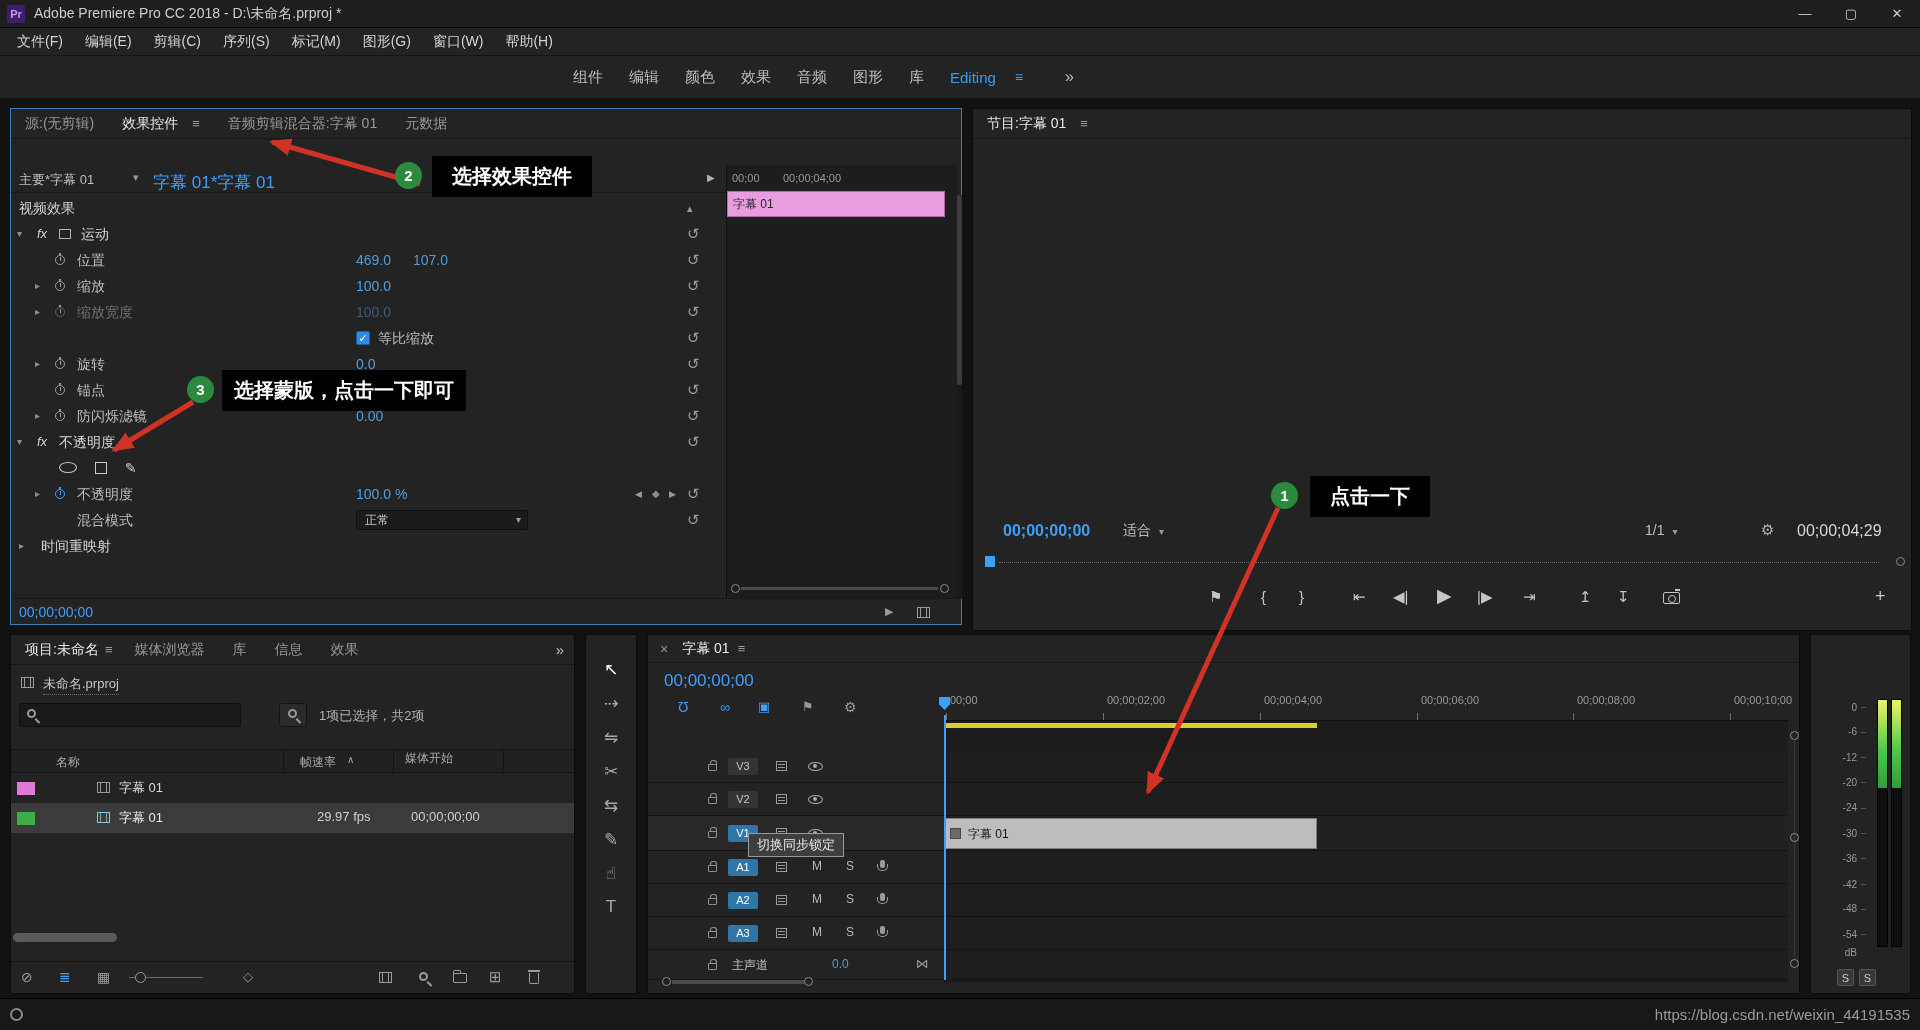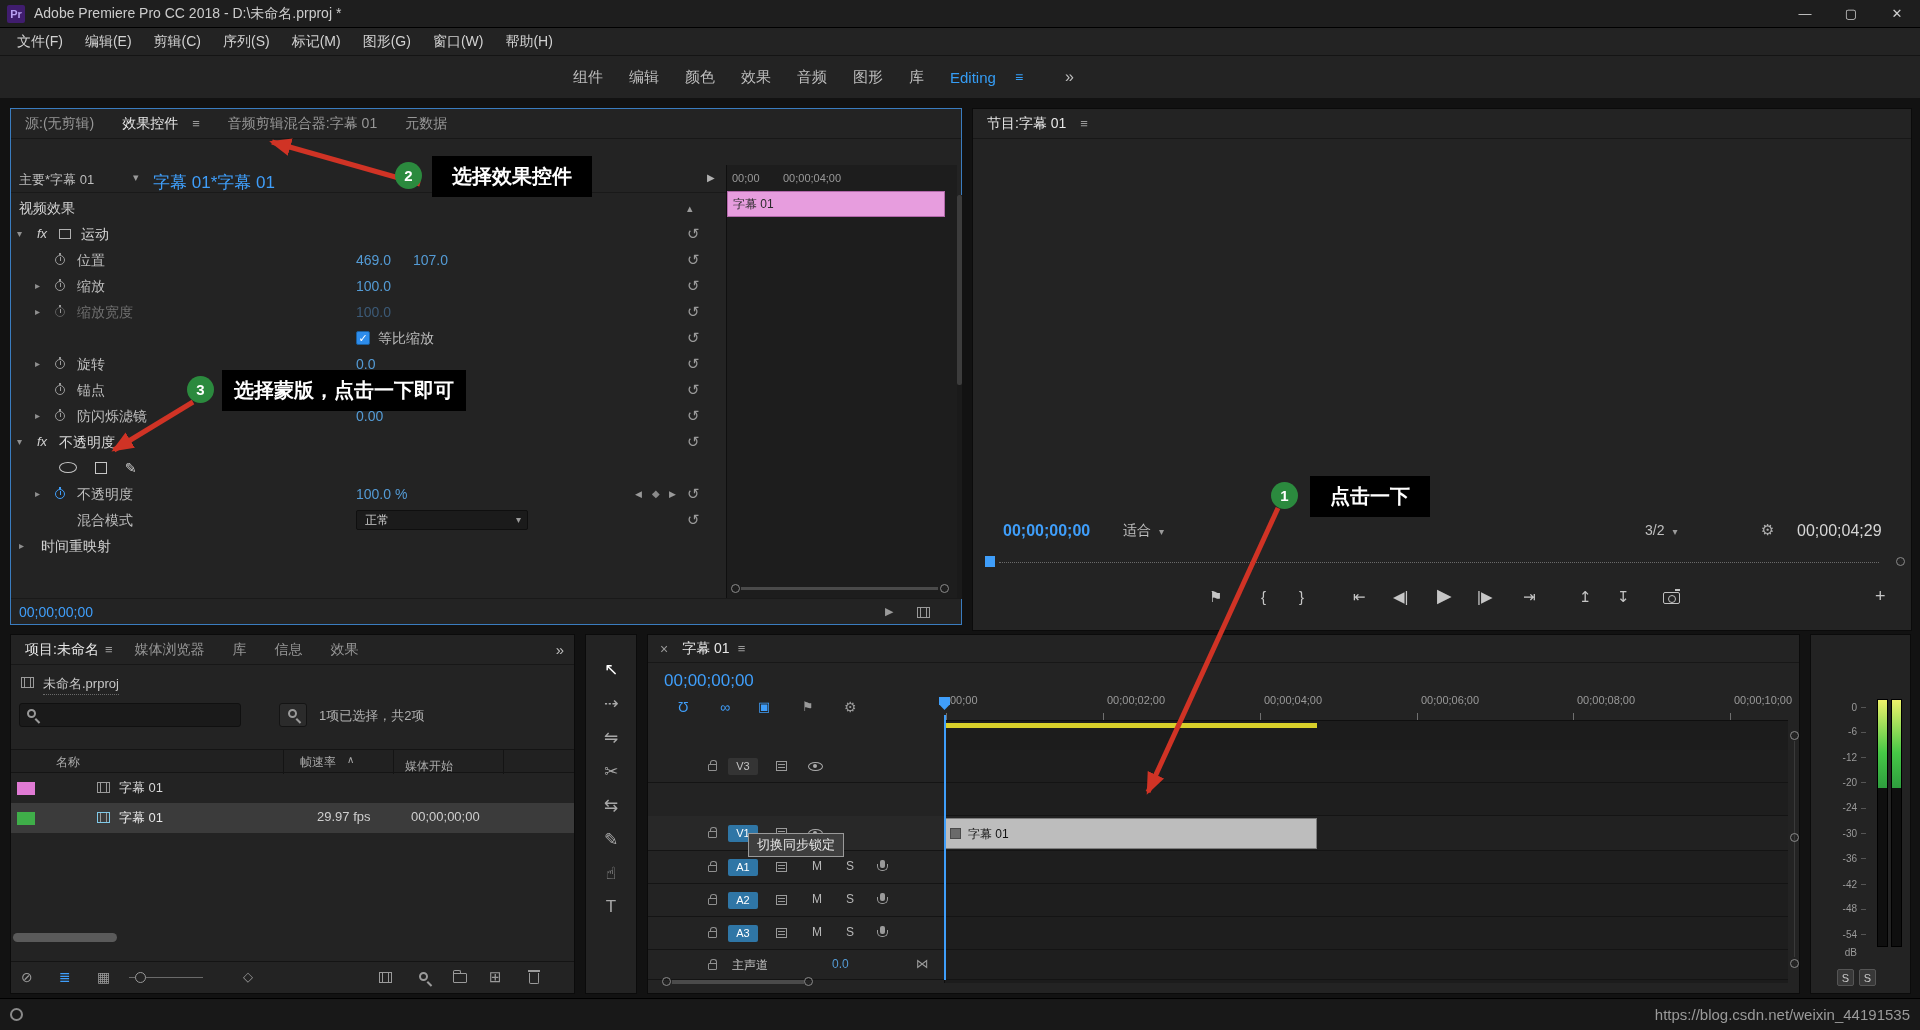--- a/index.html
+++ b/index.html
@@ -241,21 +241,21 @@
   <div class="tabsrow">
     <span class="tab active">节目:字幕 01</span>
     <span style="color:#9a9a9a;font-size:13px">≡</span>
   </div>
   <div class="abs" style="left:0;top:404px;width:938px;height:36px">
     <span class="tc" style="position:absolute;left:30px;top:9px;font-size:16px;color:#3f9efa;font-weight:bold">00;00;00;00</span>
     <span style="position:absolute;left:150px;top:9px;font-size:14px;color:#c0c0c0">
       <span>适合</span><span class="ddcaret">▾</span>
     </span>
     <span style="position:absolute;left:672px;top:9px;font-size:14px;color:#c0c0c0">
-      <span>3/2</span><span class="ddcaret">▾</span>
+      <span>1/1</span><span class="ddcaret">▾</span>
     </span>
     <span style="position:absolute;left:788px;top:8px;font-size:15px;color:#b0b0b0">⚙</span>
     <span class="tc" style="position:absolute;left:824px;top:9px;font-size:16px;color:#d6d6d6">00;00;04;29</span>
   </div>
   <div class="abs" style="left:0;top:444px;width:938px;height:18px">
     <span style="position:absolute;left:12px;top:3px;width:10px;height:11px;background:#3f9efa"></span>
     <span style="position:absolute;left:26px;top:9px;width:880px;border-top:1px dotted #6a6a6a"></span>
     <span class="circ" style="right:6px;top:4px"></span>
   </div>
   <div class="abs" style="left:0;top:468px;width:938px;height:46px">
@@ -294,21 +294,21 @@
     </span>
     <span style="position:absolute;left:268px;top:2px;width:28px;height:24px;background:#2b2b2b;border:1px solid #141414;border-radius:3px">
       <span class="i-mag" style="left:8px;top:5px"></span>
     </span>
     <span style="position:absolute;left:308px;top:6px;font-size:13px;color:#b0b0b0">1项已选择，共2项</span>
   </div>
   <div class="abs" style="left:0;top:114px;width:563px;height:24px;background:#212121;border-top:1px solid #141414;border-bottom:1px solid #141414">
     <span style="position:absolute;left:45px;top:4px;font-size:12px;color:#aaa">名称</span>
     <span style="position:absolute;left:289px;top:4px;font-size:12px;color:#aaa">帧速率</span>
     <span style="position:absolute;left:336px;top:4px;font-size:10px;color:#aaa">∧</span>
-    <span style="position:absolute;left:394px;top:8px;font-size:12px;color:#aaa">媒体开始</span>
+    <span style="position:absolute;left:394px;top:0;font-size:12px;color:#aaa">媒体开始</span>
     <span style="position:absolute;left:272px;top:0;width:1px;height:24px;background:#141414"></span>
     <span style="position:absolute;left:382px;top:0;width:1px;height:24px;background:#141414"></span>
     <span style="position:absolute;left:492px;top:0;width:1px;height:24px;background:#141414"></span>
   </div>
   <div class="abs" style="left:0;top:138px;width:563px;height:30px">
     <span style="position:absolute;left:6px;top:9px;width:18px;height:13px;background:#e07ad4"></span>
     <span class="i-film" style="left:86px;top:9px"></span>
     <span style="position:absolute;left:108px;top:6px;font-size:13px;color:#d8d8d8">字幕 01</span>
   </div>
   <div class="abs" style="left:0;top:168px;width:563px;height:30px;background:#3b3b3b">
@@ -382,20 +382,26 @@
   <div style="position:absolute;left:296px;top:88px;width:373px;height:5px;background:#d8cf2a;z-index:4"></div>
 
   <div class="throw" style="top:115px;height:33px">
     <span class="i-lock" style="left:60px;top:14px"></span>
     <span class="tname" style="left:80px;top:8px">V3</span>
     <span class="i-sync" style="left:128px;top:11px"></span>
     <span class="i-eye" style="left:160px;top:12px"></span>
   </div>
   <div class="lane" style="top:115px;height:33px"></div>
 
+  <div class="throw" style="top:148px;height:33px">
+    <span class="i-lock" style="left:60px;top:14px"></span>
+    <span class="tname" style="left:80px;top:8px">V2</span>
+    <span class="i-sync" style="left:128px;top:11px"></span>
+    <span class="i-eye" style="left:160px;top:12px"></span>
+  </div>
   <div class="lane" style="top:148px;height:33px"></div>
 
   <div class="throw" style="top:181px;height:35px;background:#282828">
     <span class="i-lock" style="left:60px;top:15px"></span>
     <span class="tname target" style="left:80px;top:9px">V1</span>
     <span class="i-sync" style="left:128px;top:12px"></span>
     <span class="i-eye" style="left:160px;top:13px"></span>
   </div>
   <div class="lane" style="top:181px;height:35px;background:#212121"></div>
 

